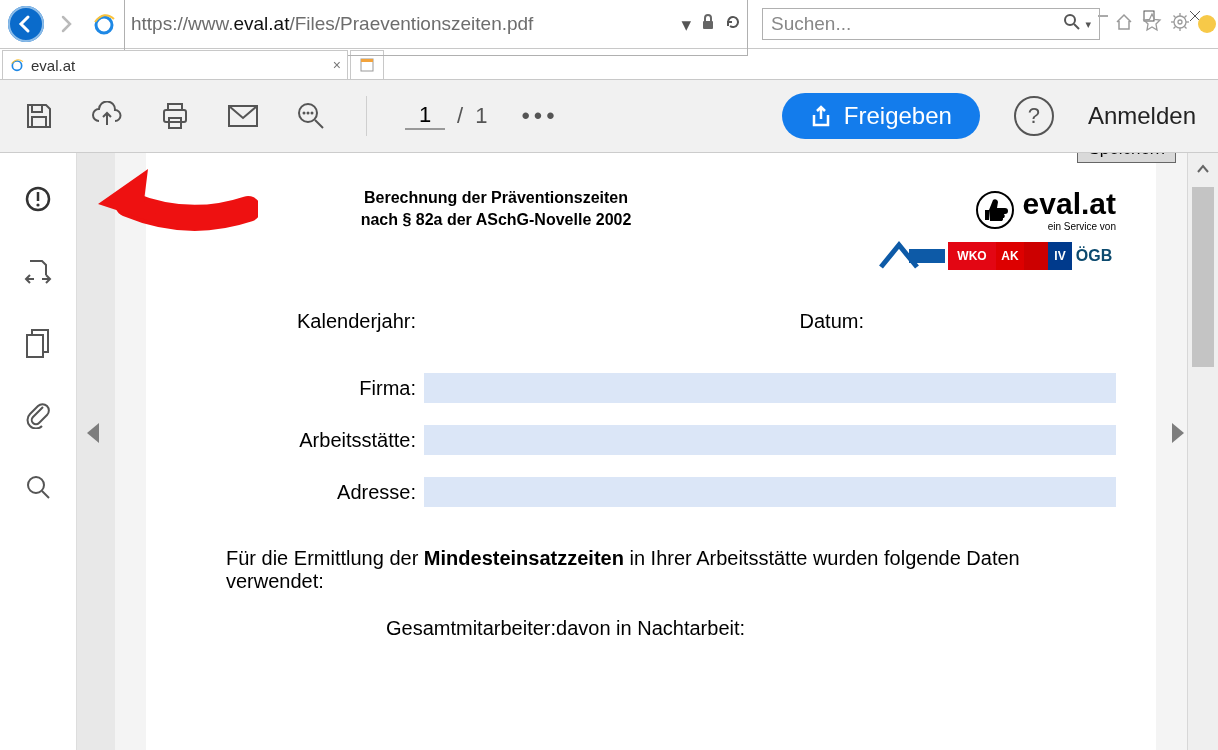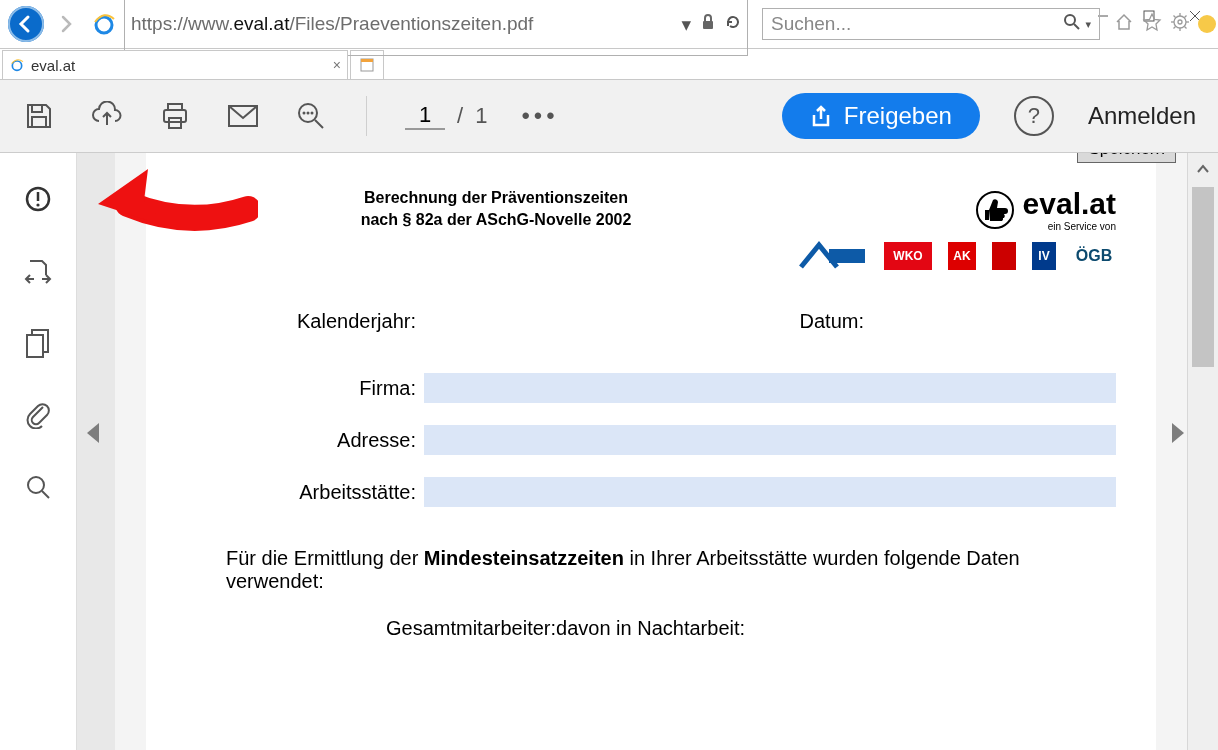--- a/index.html
+++ b/index.html
@@ -50,21 +50,21 @@
   .right-tri{position:absolute;right:34px;top:270px;width:0;height:0;border-top:10px solid transparent;border-bottom:10px solid transparent;border-left:12px solid #7d7d7d}
   
   .red-arrow{position:absolute;left:78px;top:-4px;z-index:5}
   
   .hdr-row{display:flex;align-items:flex-start;gap:20px}
   .title{font-weight:700;font-size:16px;line-height:1.35;text-align:center;width:540px}
   .logos{flex:1;position:relative;text-align:right}
   .speichern{position:absolute;right:-20px;top:-18px;background:#d9d9d9;border:1px solid #666;padding:3px 10px;font-size:17px}
   .eval-logo{font-family:Arial;font-weight:900;font-size:30px;letter-spacing:0;color:#000;text-align:right}
   .eval-sub{font-size:10px;text-align:right;color:#000}
-  .partner-row{display:flex;justify-content:flex-end;align-items:center;gap:16px;margin-top:10px}
+  .partner-row{display:flex;justify-content:flex-end;align-items:center;gap:0;margin-top:10px}
   .plogo{height:28px;display:flex;align-items:center;justify-content:center;font-size:12px;font-weight:700;color:#fff}
   .form-row{display:flex;align-items:center;margin-top:22px;font-size:20px}
   .form-lbl{width:190px;text-align:right;padding-right:8px}
   .form-field{height:30px;background:#dbe6f7;flex:1;max-width:700px}
   .mid-lbl{width:210px;text-align:right;padding-right:8px}
   .info-line{margin-top:40px;font-size:20px}
   .info-line b{font-weight:700}
   .stats-row{display:flex;margin-top:24px;font-size:20px;padding-left:160px}
 </style>
 </head>
@@ -322,25 +322,25 @@
         <div style="width:230px"></div>
         <div class="mid-lbl">Datum:</div>
         <div style="flex:1"></div>
       </div>
 
       <div class="form-row" style="margin-top:40px">
         <div class="form-lbl">Firma:</div>
         <div class="form-field"></div>
       </div>
       <div class="form-row">
+        <div class="form-lbl">Arbeitsstätte:</div>
+        <div class="form-field"></div>
+      </div>
+      <div class="form-row">
         <div class="form-lbl">Adresse:</div>
-        <div class="form-field"></div>
-      </div>
-      <div class="form-row">
-        <div class="form-lbl">Arbeitsstätte:</div>
         <div class="form-field"></div>
       </div>
 
       <div class="info-line">
         <span>Für die Ermittlung der </span><b>Mindesteinsatzzeiten</b><span> in Ihrer Arbeitsstätte wurden folgende Daten verwendet:</span>
       </div>
 
       <div class="stats-row">
         <span>Gesamtmitarbeiter:</span>
         <span>davon in Nachtarbeit:</span>

